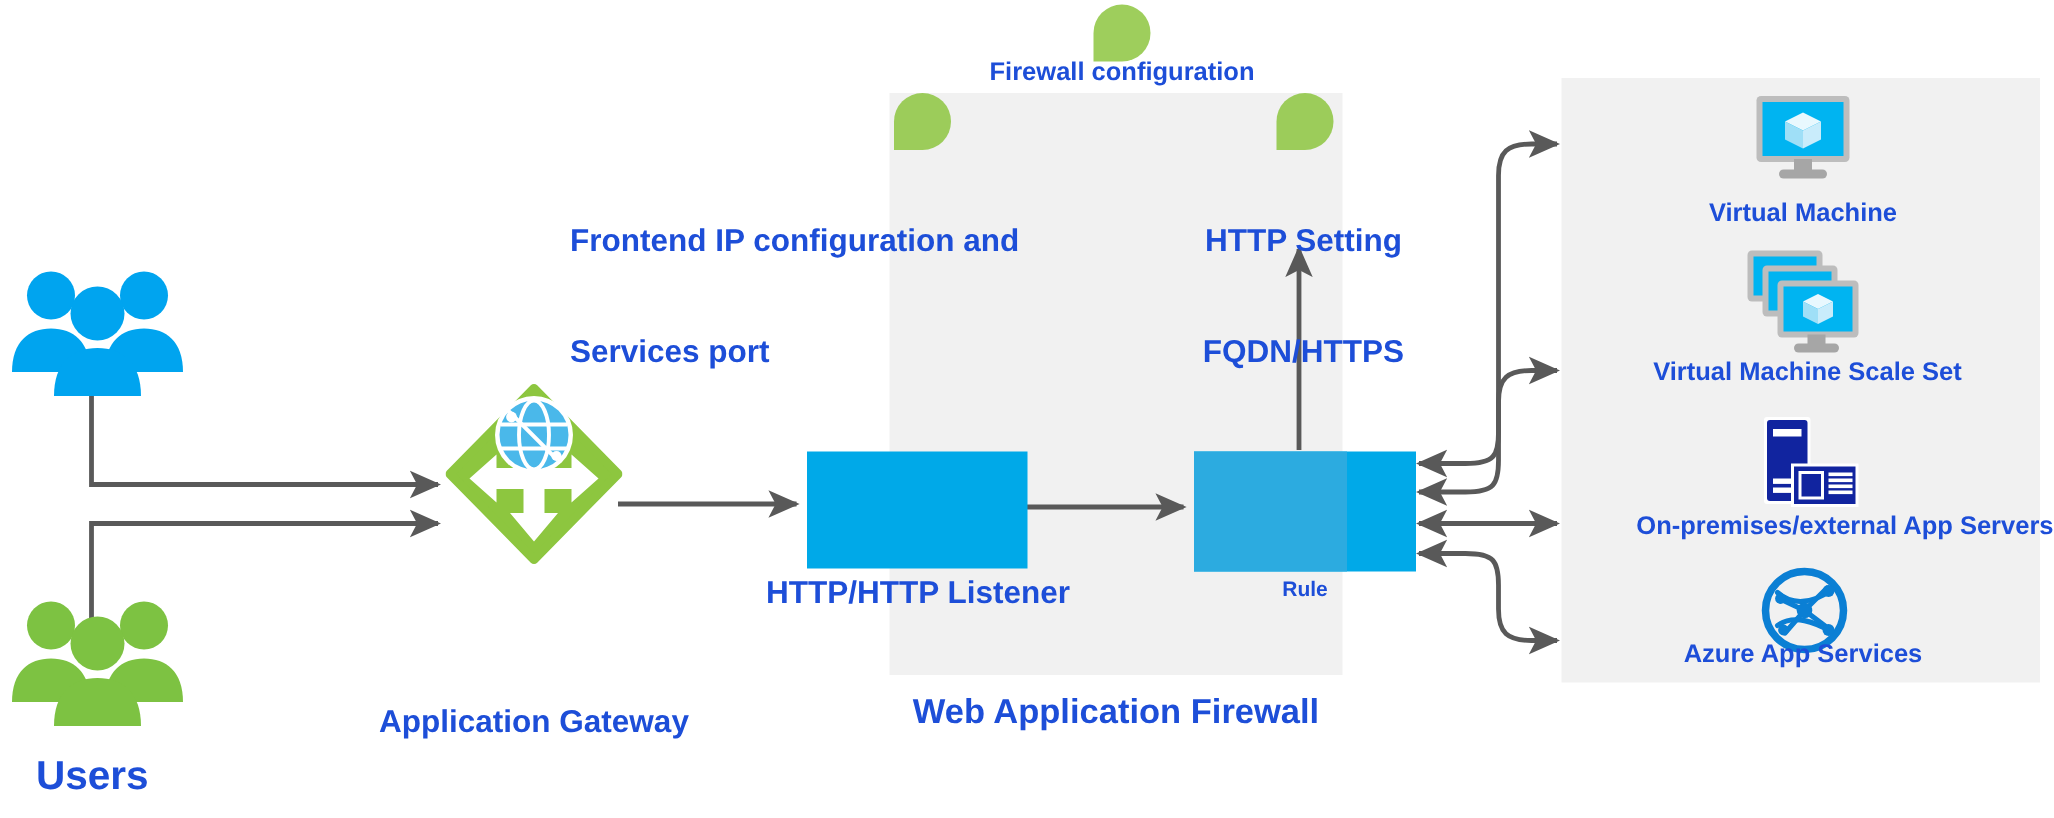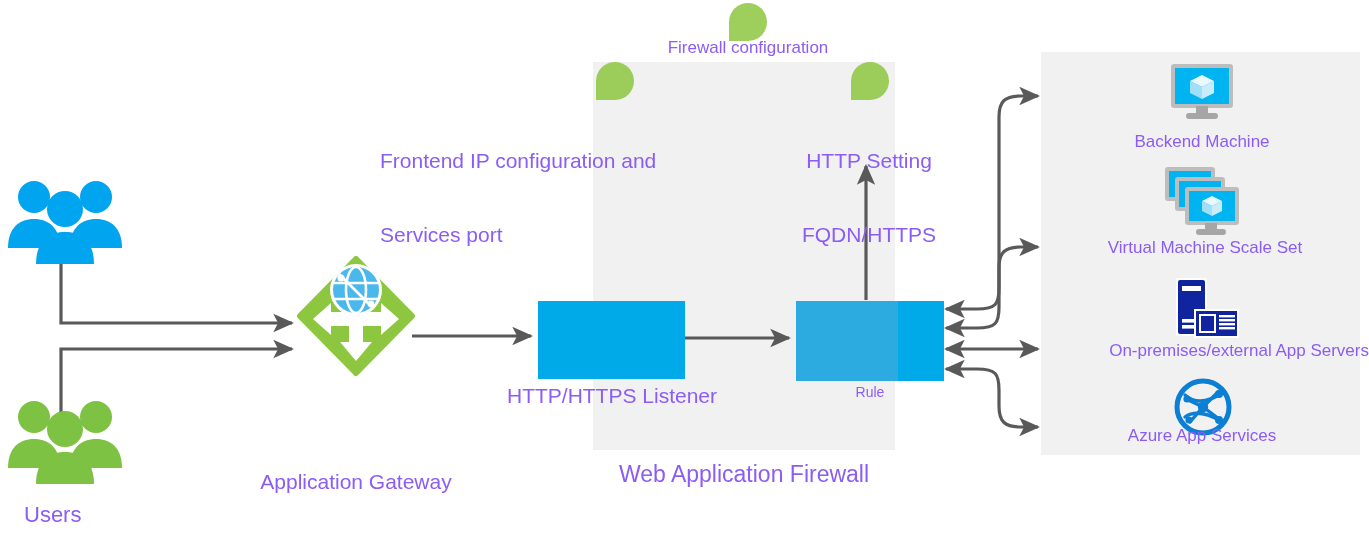--- a/index.html
+++ b/index.html
@@ -18,22 +18,22 @@
     height: 545px;
     background: #ffffff;
     overflow: hidden;
   }
   .panel {
     position: absolute;
     background: #f1f1f1;
   }
   .lbl {
     position: absolute;
-    color: #8b5cf6;
-    font-weight: normal;
+    color: #1d4ed8;
+    font-weight: bold;
     line-height: 1.18;
     white-space: pre;
   }
   .lbl.center { text-align: center; }
   .lbl.right  { text-align: left; }
   .box {
     position: absolute;
   }
   svg.overlay {
     position: absolute;
@@ -116,21 +116,21 @@
         <circle cx="26" cy="19" r="16"></circle>
         <path d="M 0 70 C 0 50 11 41 26 41 C 41 41 52 50 52 70 Z"></path>
         <circle cx="88" cy="19" r="16"></circle>
         <path d="M 62 70 C 62 50 73 41 88 41 C 103 41 114 50 114 70 Z"></path>
         <circle cx="57" cy="31" r="18"></circle>
         <path d="M 28 86 C 28 64 40 54 57 54 C 74 54 86 64 86 86 Z"></path>
       </g>
     </svg>
   </div>
 
-  <div class="lbl" style="left:24px; top:502px; font-size:22px;">Users</div>
+  <div class="lbl" style="left:24px; top:502px; font-size:27px;">Users</div>
 
   <div class="icon-wrap" style="left:297px; top:256px; width:118px; height:160px;">
     <svg width="118" height="160" viewBox="0 0 118 160" xmlns="http://www.w3.org/2000/svg">
 
       <path d="M 59 3 L 115 60 L 59 117 L 3 60 Z" fill="#8dc63f" stroke="#8dc63f" stroke-width="6" stroke-linejoin="round"></path>
 
       <g fill="#ffffff">
 
         <path d="M 16 63 L 34 47 L 34 56 L 53 56 L 53 70 L 34 70 L 34 79 Z"></path>
 
@@ -170,21 +170,21 @@
     <div>Services port</div>
   </div>
 
   <div class="lbl center" style="left:776px; top:99px; width:186px; font-size:21px;">
     <div>HTTP Setting</div>
     <div>FQDN/HTTPS</div>
   </div>
 
   <div class="box" style="left:538px; top:301px; width:147px; height:78px; background:#00a9e8;"></div>
 
-  <div class="lbl center" style="left:488px; top:384px; width:248px; font-size:21px;">HTTP/HTTPS Listener</div>
+  <div class="lbl center" style="left:488px; top:384px; width:248px; font-size:21px;">HTTP/HTTP Listener</div>
 
   <div class="box" style="left:796px; top:301px; width:148px; height:80px; background:#00a9e8;">
     <div style="position:absolute; left:0; top:0; width:102px; height:80px; background:#2cabe0;"></div>
   </div>
 
   <div class="lbl center" style="left:800px; top:384px; width:140px; font-size:14px;">Rule</div>
 
   <div class="lbl center" style="left:580px; top:461px; width:328px; font-size:23px;text-align:center;">Web Application Firewall</div>
 
   <div class="icon-wrap" style="left:1163px; top:62px; width:78px; height:62px;">
@@ -193,21 +193,21 @@
       <rect x="12" y="6" width="54" height="36" fill="#00b4f1"></rect>
       <rect x="33" y="44" width="12" height="8" fill="#a6a6a6"></rect>
       <rect x="23" y="51" width="32" height="6" rx="3" fill="#a6a6a6"></rect>
       <g>
         <path d="M 39 13 L 51 19 L 39 25 L 27 19 Z" fill="#e8f8fe"></path>
         <path d="M 27 19 L 39 25 L 39 37 L 27 31 Z" fill="#9fdff7"></path>
         <path d="M 51 19 L 39 25 L 39 37 L 51 31 Z" fill="#c9ecfb"></path>
       </g>
     </svg>
   </div>
-  <div class="lbl center" style="left:1070px; top:132px; width:264px; font-size:17px;">Backend Machine</div>
+  <div class="lbl center" style="left:1070px; top:132px; width:264px; font-size:17px;">Virtual Machine</div>
 
   <div class="icon-wrap" style="left:1160px; top:165px; width:86px; height:72px;">
     <svg width="86" height="72" viewBox="0 0 86 72" xmlns="http://www.w3.org/2000/svg">
 
       <rect x="5" y="2" width="50" height="34" rx="3" fill="#bdbdbd"></rect>
       <rect x="9" y="6" width="42" height="26" fill="#00b4f1"></rect>
       <path d="M 24 24 L 32 20 L 40 24 L 40 32 L 24 32 Z" fill="#e8f8fe"></path>
 
       <rect x="15" y="12" width="50" height="34" rx="3" fill="#bdbdbd"></rect>
       <rect x="19" y="16" width="42" height="26" fill="#00b4f1"></rect>

